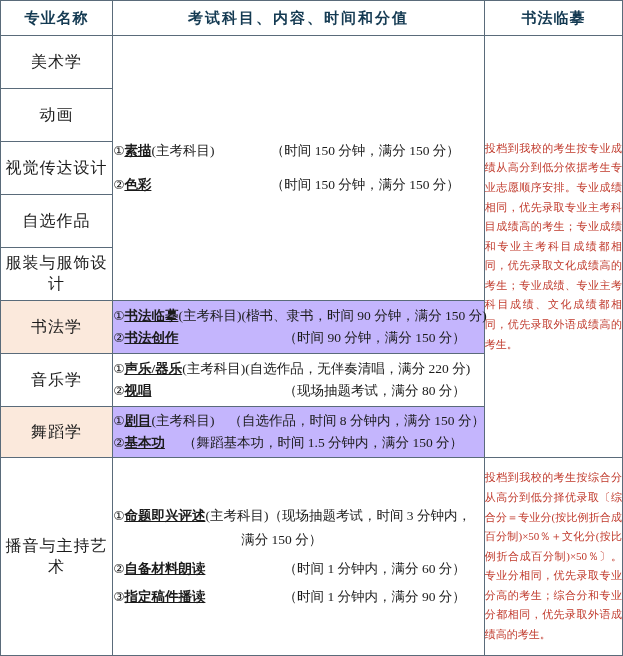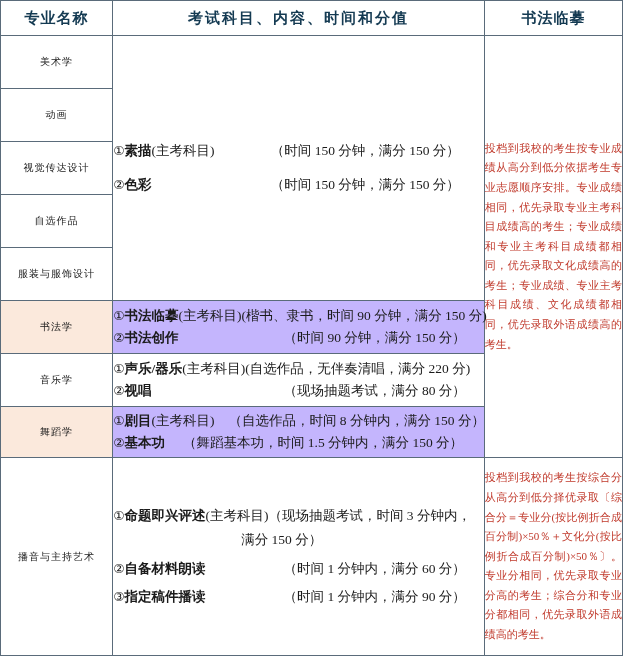--- a/index.html
+++ b/index.html
@@ -43,21 +43,21 @@
   .hdr-mid {
     letter-spacing: 2px;
     font-family: Liberation Mono, monospace;
   }
   .col-major { width: 112px; }
   .col-subject { width: 371px; }
   .col-rule { width: 138px; }
 
   .major-cell {
     text-align: center;
-    font-size: 10px;
+    font-size: 16px;
     letter-spacing: 1px;
     color: #1b1b1b;
   }
   .major-cell.tan {
     background: #fbe9dc;
   }
   .subject-cell {
     padding: 6px 8px 6px 10px;
     font-size: 13.5px;
     line-height: 1.75;
@@ -88,20 +88,21 @@
   .line .tailpad2 {
     margin-left: auto;
     padding-right: 18px;
   }
   .num {
     font-family: "Liberation Sans", "DejaVu Sans", sans-serif;
     font-size: 12.5px;
   }
   .b {
     font-weight: bold;
+    text-decoration: underline;
   }
   .blockline {
     display: block;
     white-space: nowrap;
   }
   .ind2 {
     padding-left: 128px;
   }
   .tight { line-height: 1.6; }
 </style>

